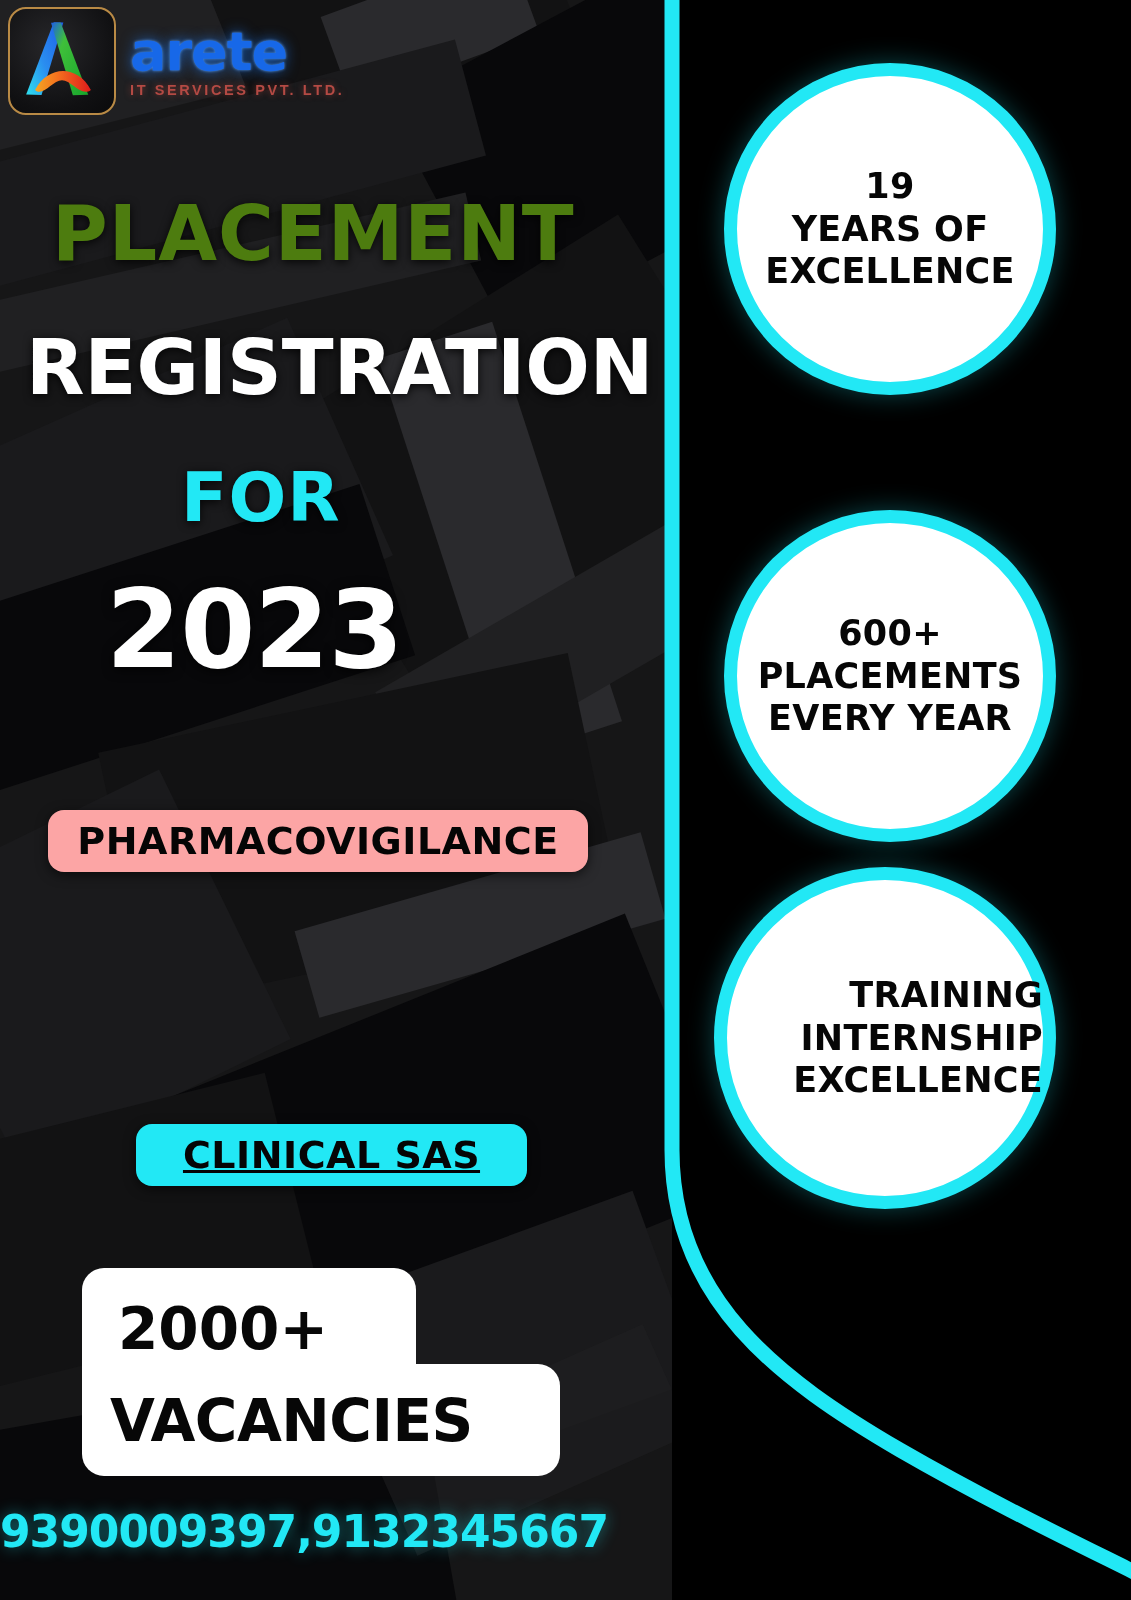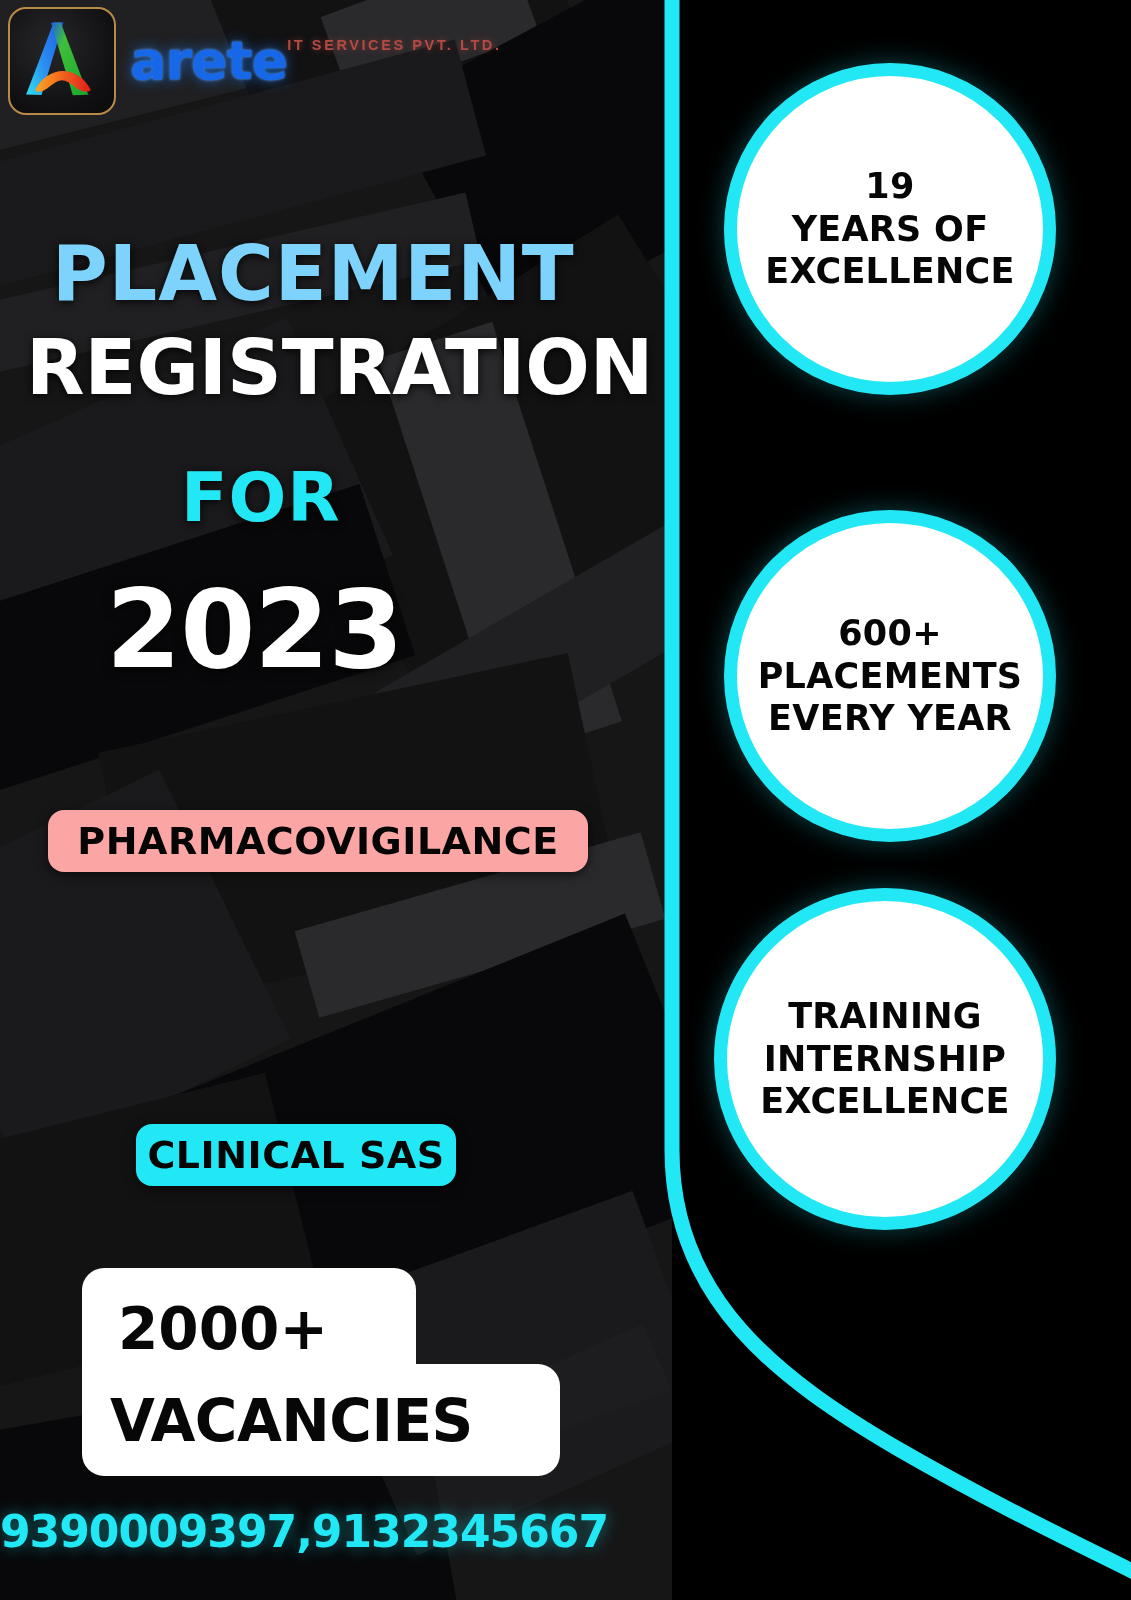--- a/index.html
+++ b/index.html
@@ -49,21 +49,21 @@
     height: 108px;
     border: 2px solid #b98a45;
     border-radius: 18px;
     background: radial-gradient(circle at 40% 35%, #27272a 0%, #101012 70%, #0a0a0b 100%);
     position: relative;
     overflow: hidden;
     box-sizing: border-box;
   }
   #logo-wordmark {
     display: flex;
-    flex-direction: row;
+    flex-direction: column;
     line-height: 1;
   }
   #brand-name {
     font-size: 54px;
     font-weight: bold;
     color: #1768e8;
     letter-spacing: -1px;
     text-shadow: 0 0 14px rgba(30,120,240,0.75), 0 0 3px rgba(120,180,255,0.9);
     font-family: "DejaVu Sans", sans-serif;
   }
@@ -81,24 +81,23 @@
     position: absolute;
     z-index: 30;
     font-weight: bold;
     font-family: "DejaVu Sans", sans-serif;
     white-space: nowrap;
     line-height: 1;
   }
   #hl-placement {
     left: 52px; top: 196px;
     font-size: 76px;
-    color: #7dd3fc;
+    color: #4d7c0f;
     letter-spacing: 1px;
     text-shadow: 0 2px 10px rgba(0,0,0,0.85);
-    margin-top: 40px;
   }
   #hl-registration {
     left: 26px; top: 330px;
     font-size: 76px;
     color: #ffffff;
     letter-spacing: 0px;
     text-shadow: 0 2px 10px rgba(0,0,0,0.85);
   }
   #hl-for {
     left: 181px; top: 464px;
@@ -137,24 +136,25 @@
   }
   #badge-1 {
     left: 80px; top: 962px;
     width: 478px; height: 62px;
     background: #1ec6d4;
     font-size: 38px;
     letter-spacing: 0.5px;
   }
   #badge-2 {
     left: 136px; top: 1124px;
-    width: 320px; height: 62px;
+    width: 391px; height: 62px;
     background: #22e8f5;
     font-size: 38px;
     letter-spacing: 0.5px;
+    text-decoration: underline;
   }
 
   
   #vacancy-box {
     position: absolute;
     left: 82px; top: 1268px;
     width: 478px; height: 208px;
     z-index: 30;
   }
   #vacancy-box .panel {
@@ -245,21 +245,21 @@
     color: #060606;
     font-weight: bold;
     font-family: "DejaVu Sans", sans-serif;
     font-size: 35px;
     line-height: 1.22;
     white-space: nowrap;
     letter-spacing: 0.3px;
   }
   #circle-0 { left: 724px; top: 63px;  width: 332px; height: 332px; }
   #circle-1 { left: 724px; top: 510px; width: 332px; height: 332px; }
-  #circle-2 { left: 714px; top: 888px; width: 342px; height: 342px; }
+  #circle-2 { left: 714px; top: 867px; width: 342px; height: 342px; align-items: flex-end; }
 </style>
 </head>
 <body>
 
 <div id="poster">
 
   <div id="photo-bg">
     <div class="slab sh-a" style="left:-60px; top:-40px; width:420px; height:150px; transform:rotate(-14deg);"></div>
     <div class="slab sh-b" style="left:240px; top:-70px; width:330px; height:220px; transform:rotate(-22deg);"></div>
     <div class="slab sh-c" style="left:330px; top:-20px; width:200px; height:90px; transform:rotate(-20deg);"></div>

